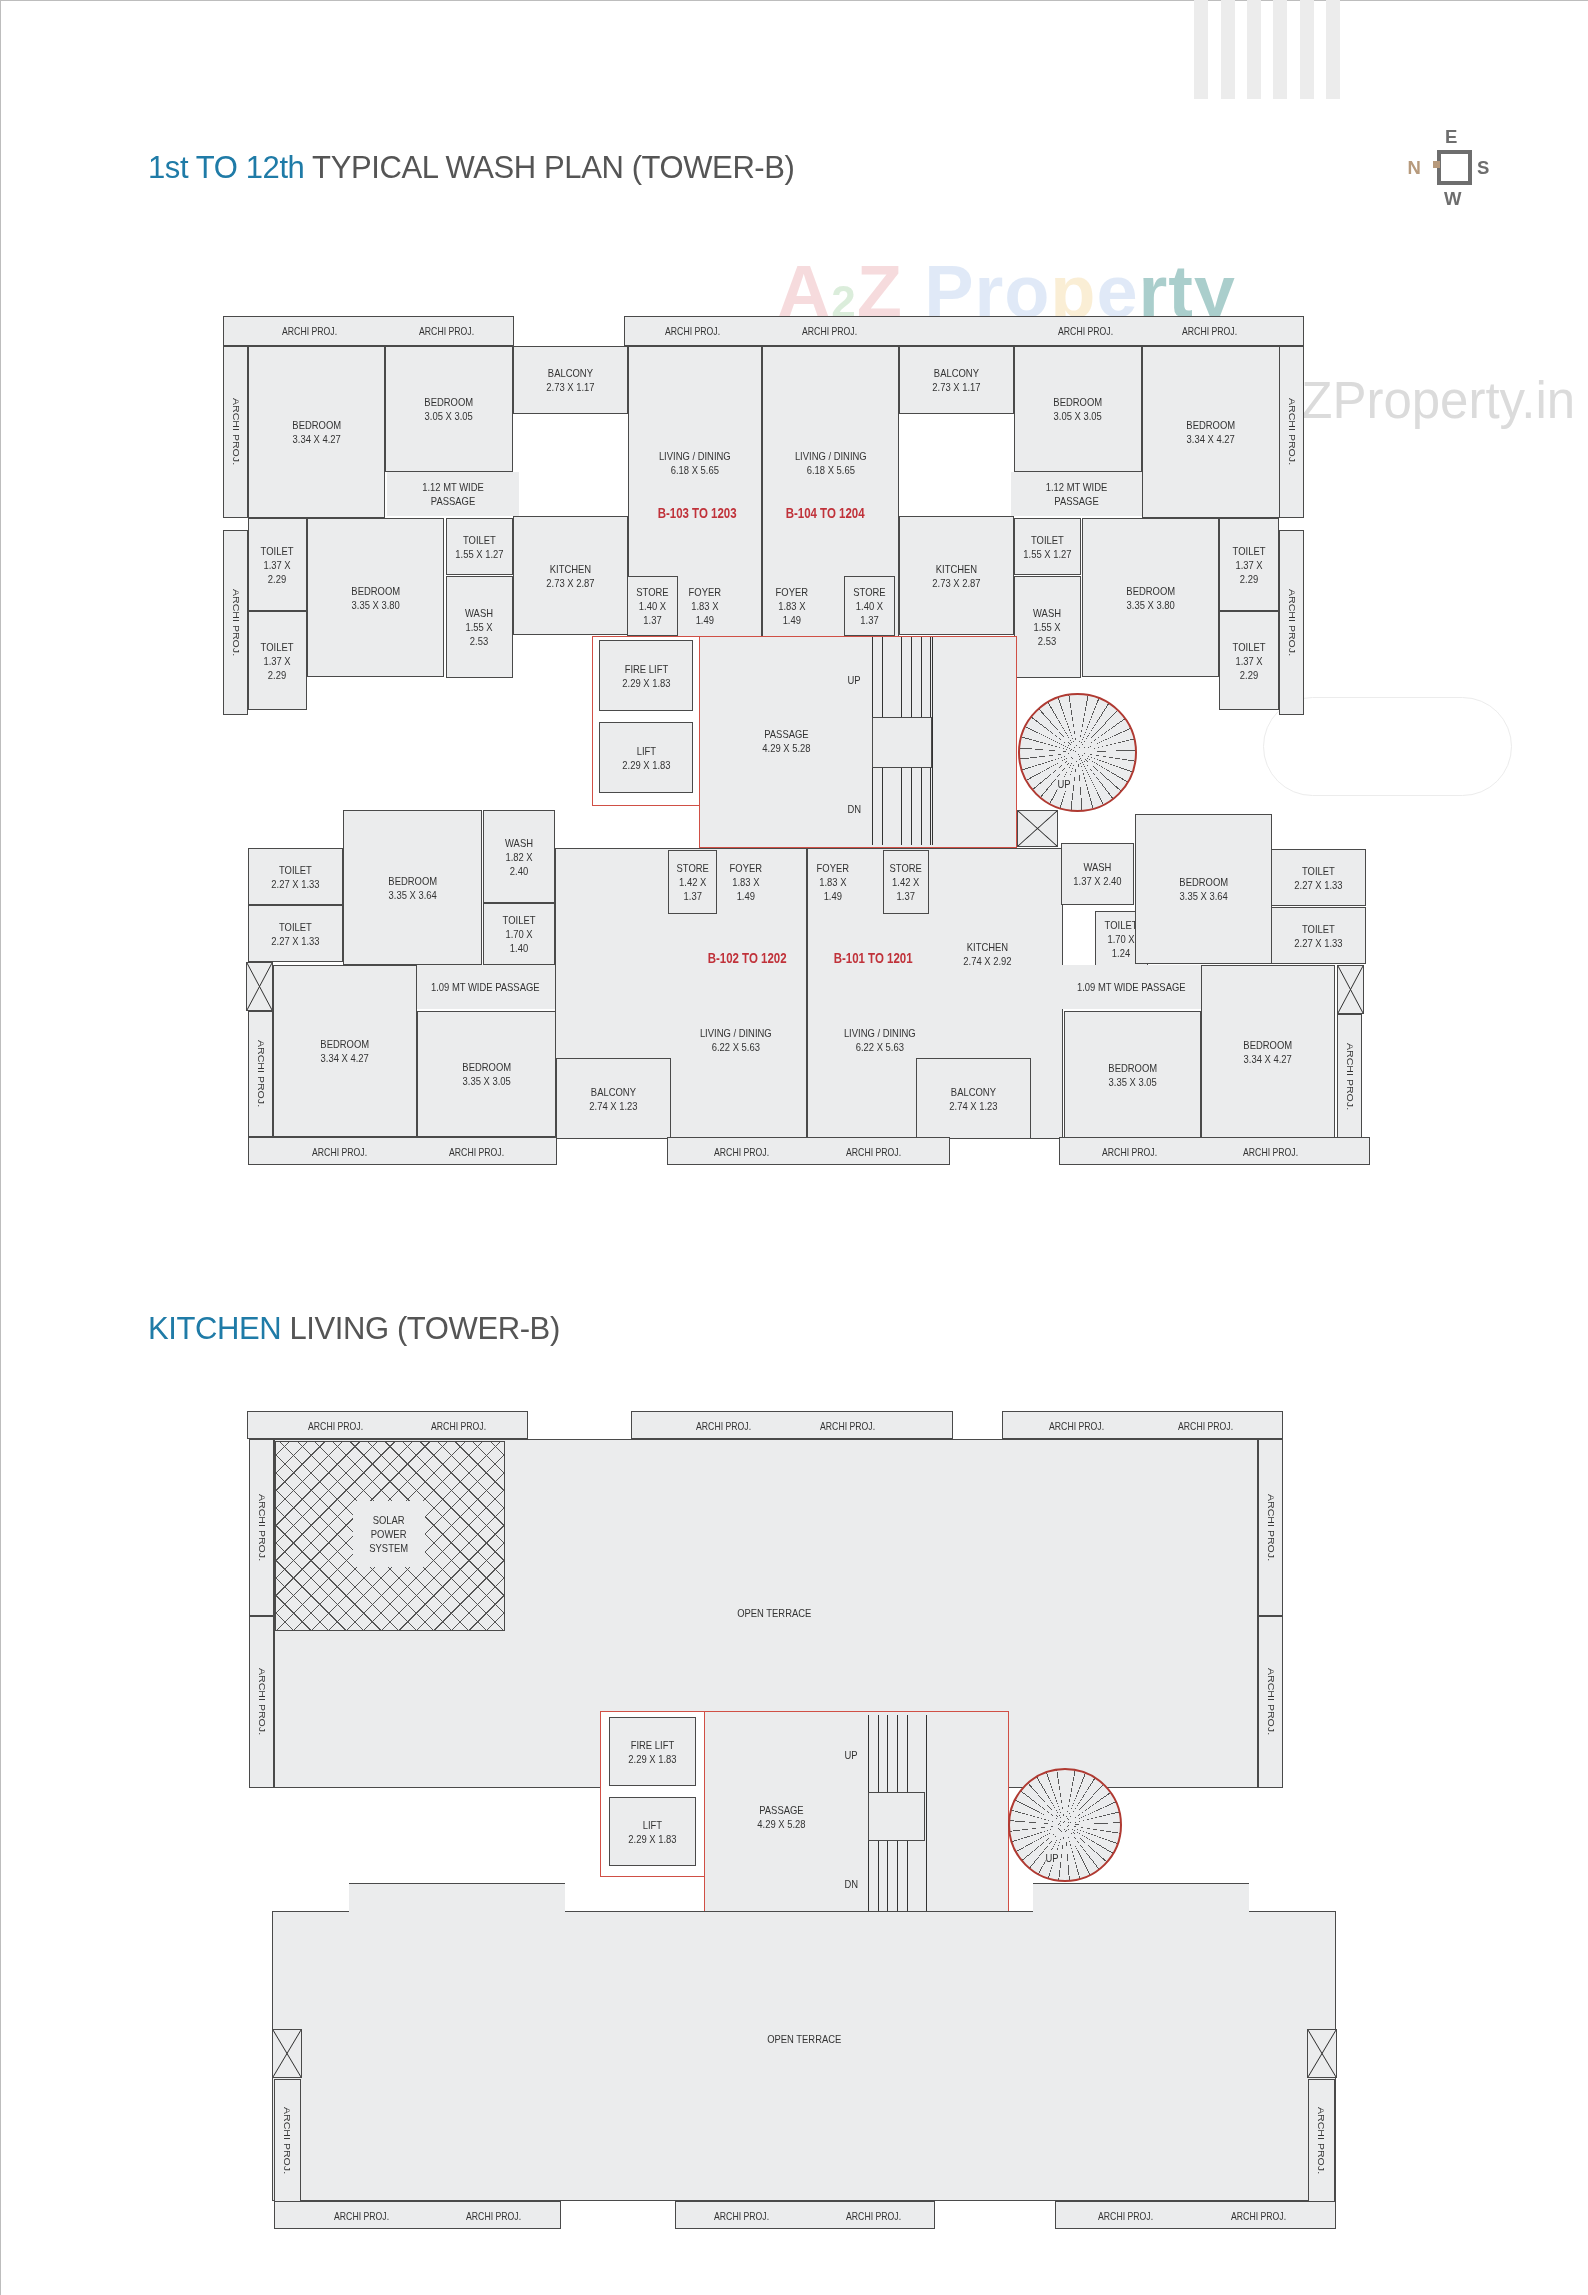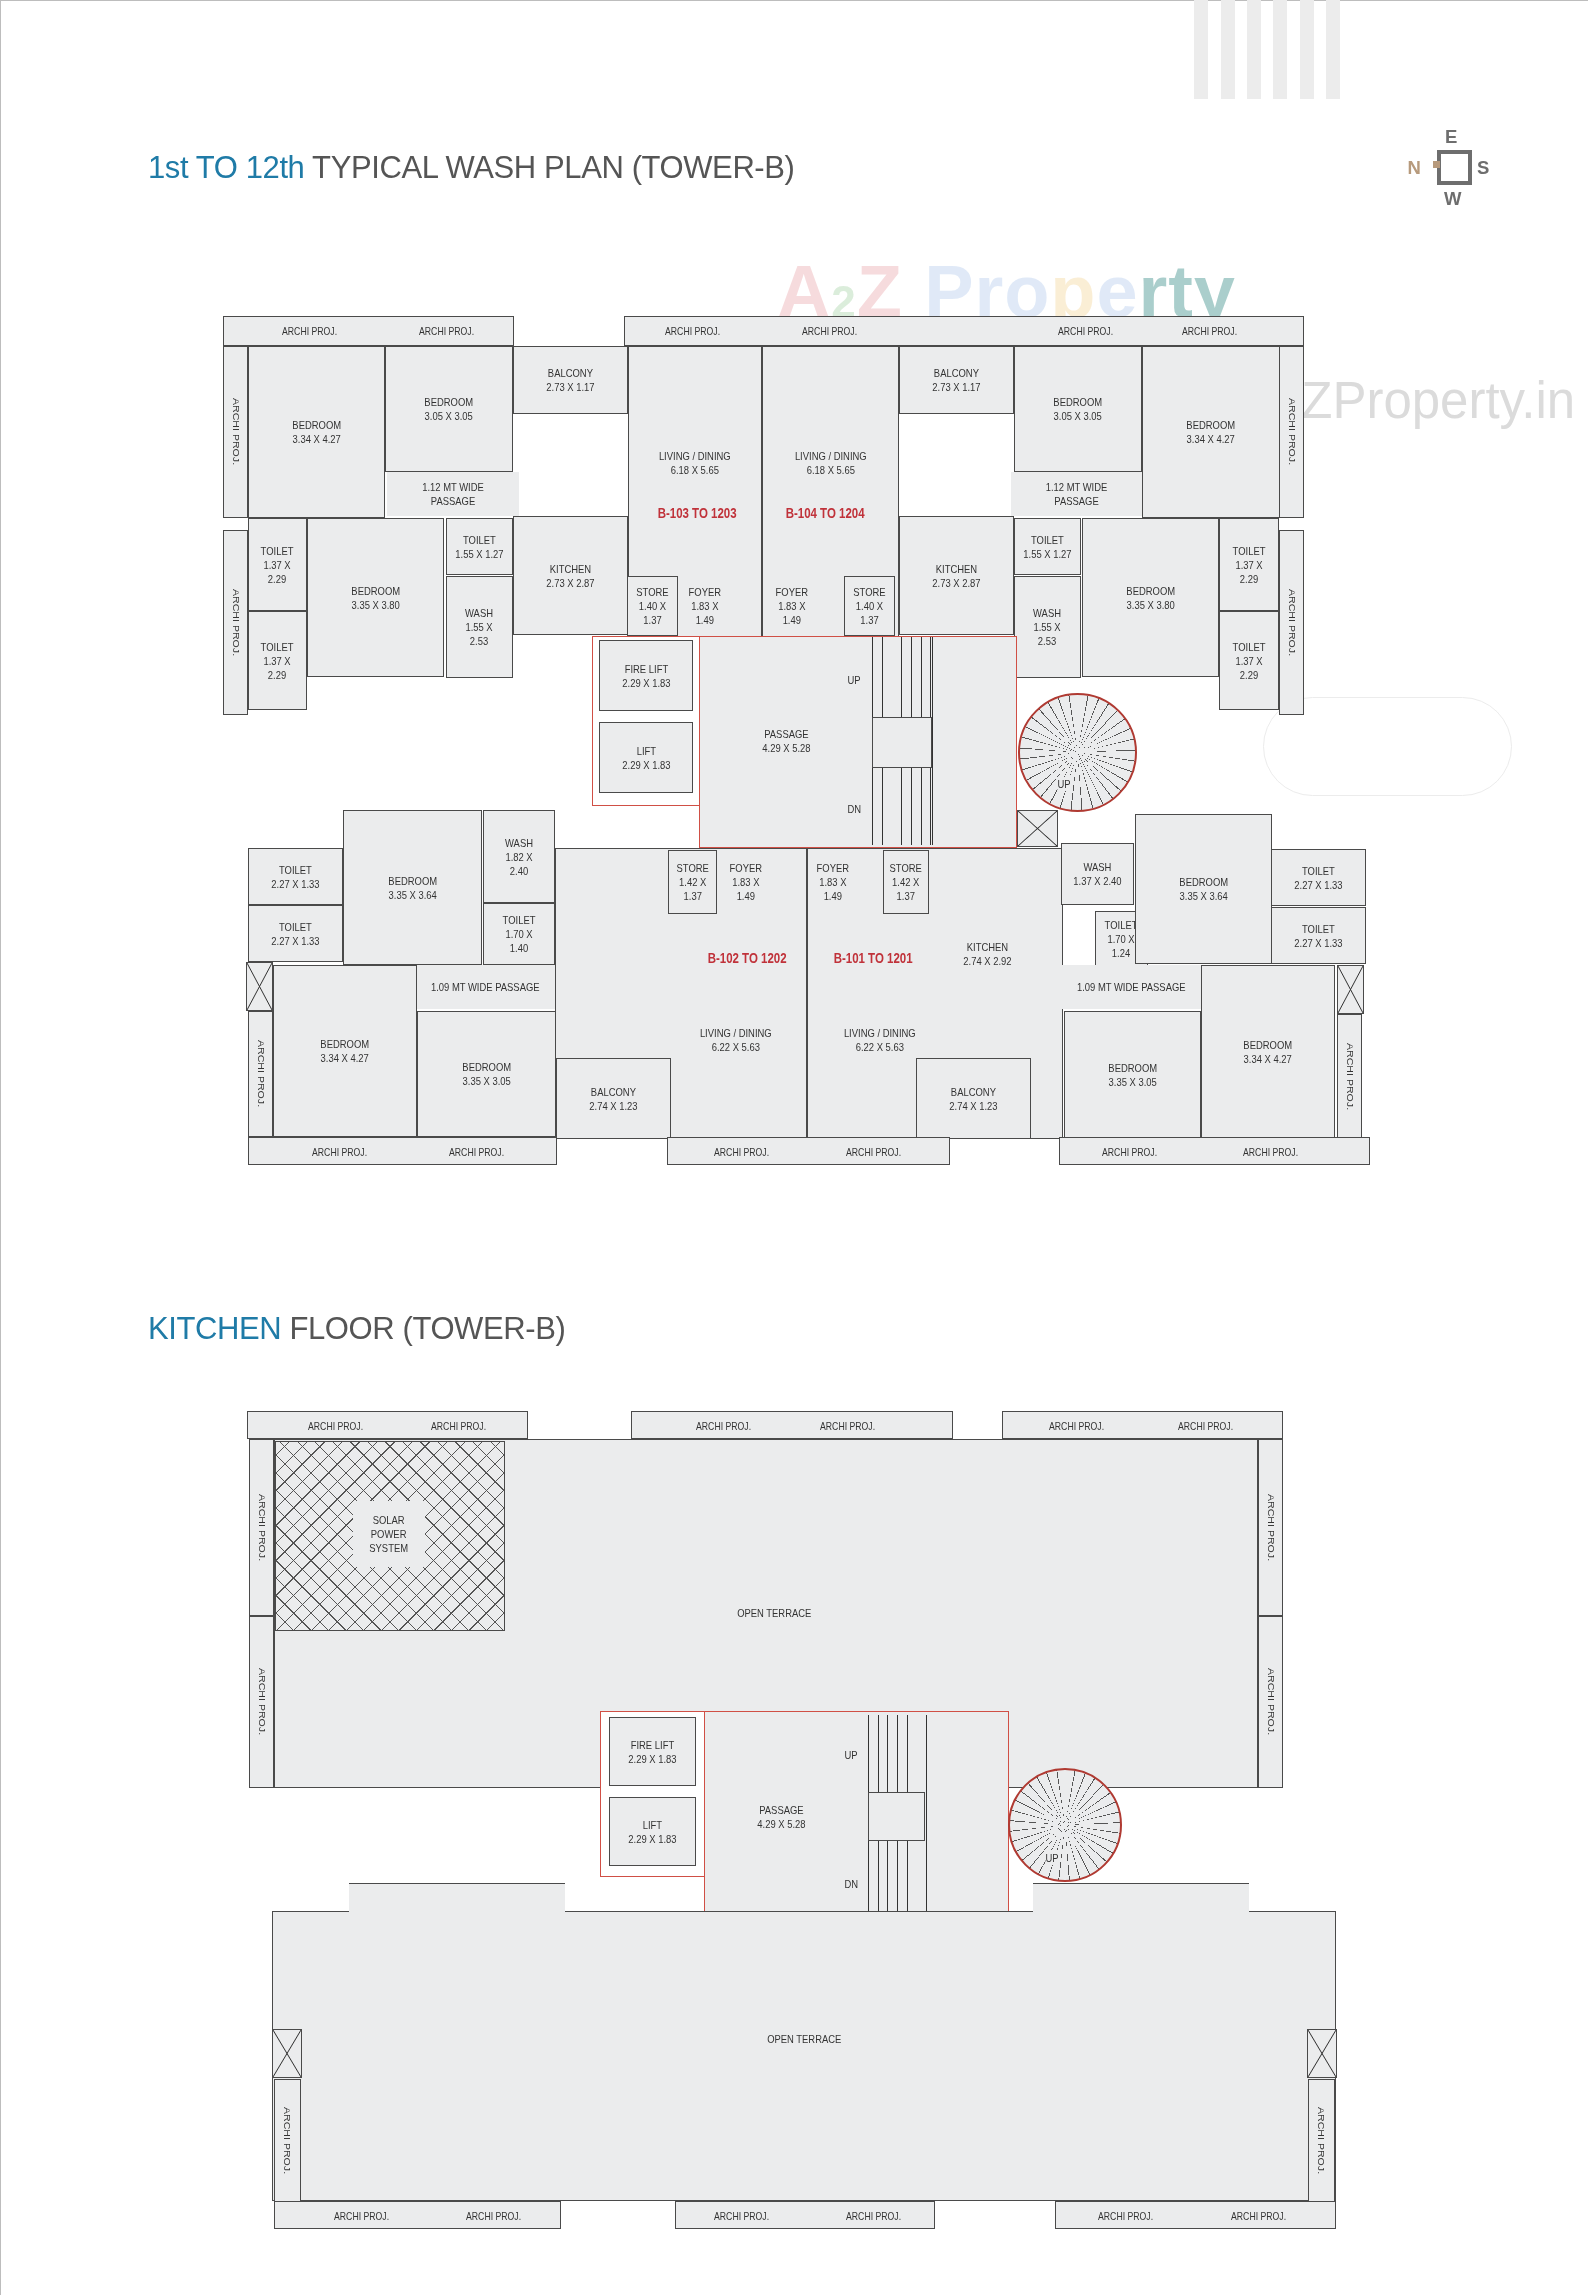--- a/index.html
+++ b/index.html
@@ -372,21 +372,21 @@
   <div class="proj" style="left:1077px;top:1139px;width:106px;height:25px;border:none">
       <span class="lbl">ARCHI PROJ.</span>
     </div>
   <div class="proj" style="left:1218px;top:1139px;width:106px;height:25px;border:none">
       <span class="lbl">ARCHI PROJ.</span>
     </div>
 </div>
 
 <div class="title" style="left:148px;top:1311px;">
   <span class="accent">KITCHEN</span>
-  <span>FLOOR (TOWER-B)</span>
+  <span>LIVING (TOWER-B)</span>
 </div>
 
 <div class="plan">
   <div class="proj" style="left:247px;top:1411px;width:281px;height:28px"></div>
   <div class="proj" style="left:283px;top:1413px;width:106px;height:25px;border:none">
       <span class="lbl">ARCHI PROJ.</span>
     </div>
   <div class="proj" style="left:406px;top:1413px;width:106px;height:25px;border:none">
       <span class="lbl">ARCHI PROJ.</span>
     </div>

